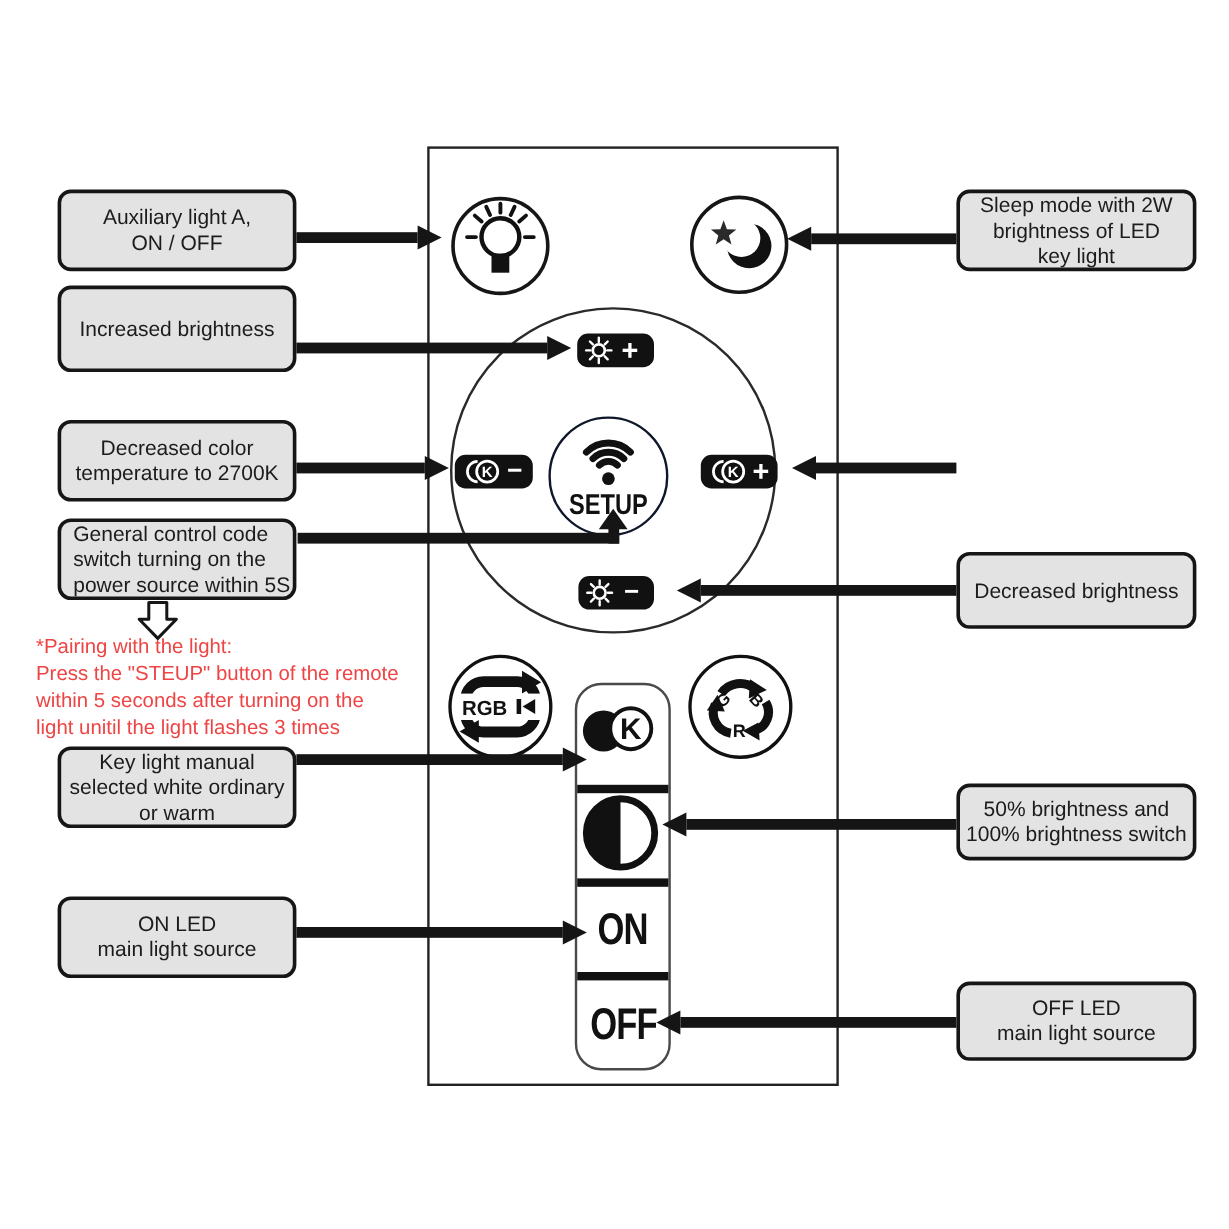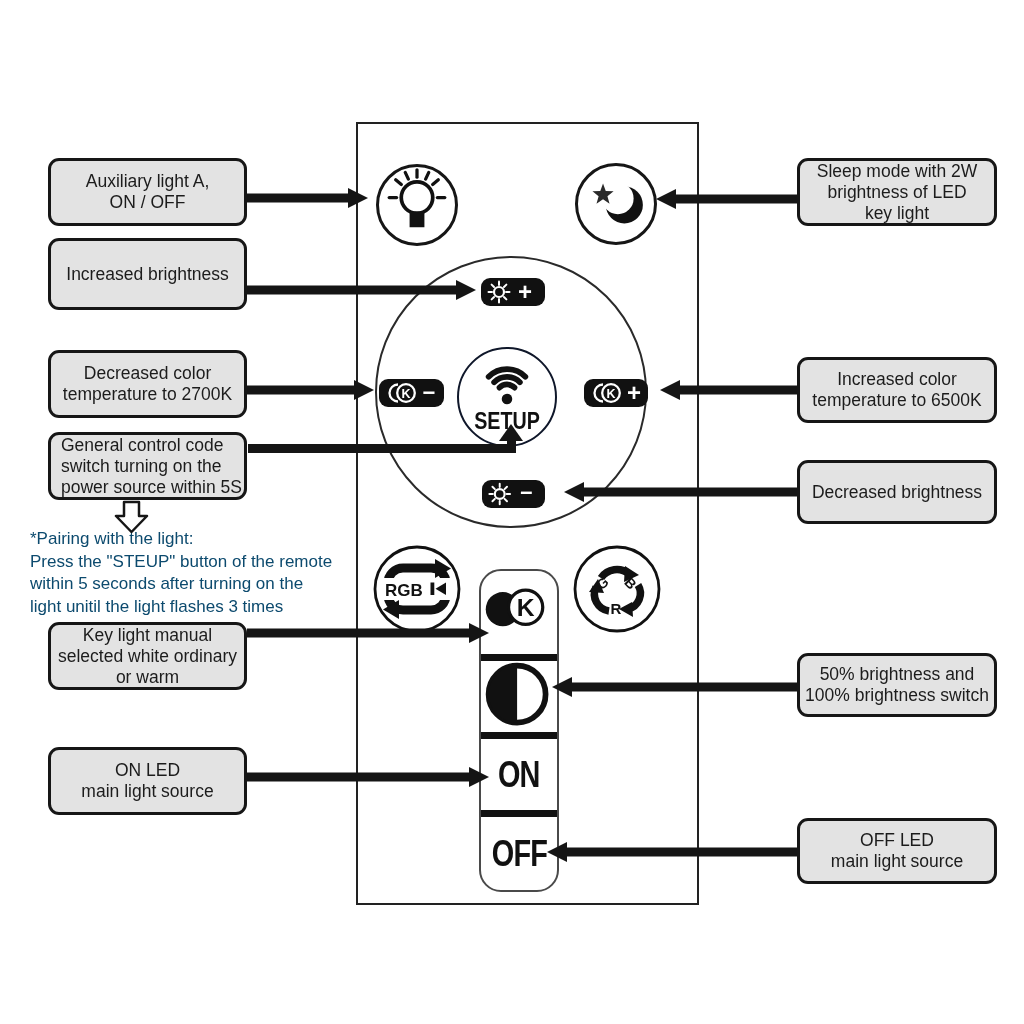--- a/index.html
+++ b/index.html
@@ -6,21 +6,21 @@
   #canvas{position:relative;width:1024px;height:1024px;background:#ffffff;
           font-family:"Liberation Sans",sans-serif;color:#1c1c1c;overflow:hidden;}
   .label-box{position:absolute;left:48px;width:199px;background:#e3e3e3;
              border:3px solid #161616;border-radius:11px;display:flex;
              align-items:center;justify-content:center;text-align:center;
              font-size:17.5px;line-height:21px;box-sizing:border-box;}
   .label-box span{white-space:pre-line;}
   .label-box.right{left:797px;width:200px;}
   .label-box.align-left{justify-content:flex-start;text-align:left;padding-left:10px;}
   #pairing-note{position:absolute;left:30px;top:528px;width:335px;
-                font-size:17px;line-height:22.5px;white-space:pre-line;color:#0c4a6e;}
+                font-size:17px;line-height:22.5px;white-space:pre-line;color:#ef4444;}
   
   #remote{position:absolute;left:356px;top:122px;width:343px;height:783px;
           border:2px solid #222;box-sizing:border-box;background:#fff;}
   .circle-btn{position:absolute;border:3px solid #161616;border-radius:50%;
               background:#fff;box-sizing:border-box;}
   #dial-ring{position:absolute;left:17px;top:132px;width:272px;height:272px;
              border:2px solid #2a2a2a;border-radius:50%;box-sizing:border-box;}
   #setup-button{position:absolute;left:99px;top:223px;width:100px;height:100px;
                 border:2px solid #0f172a;border-radius:50%;background:#fff;box-sizing:border-box;}
   #setup-label{position:absolute;left:0;top:58px;width:100%;text-align:center;
@@ -68,24 +68,20 @@
   <div id="pairing-note">*Pairing with the light:
 Press the "STEUP" button of the remote
 within 5 seconds after turning on the
 light unitil the light flashes 3 times</div>
 
   <div class="label-box right" style="top:158px;height:68px;">
       <span>Sleep mode with 2W
 brightness of LED
 key light</span>
     </div>
-  <div class="label-box right" style="top:357px;height:66px;">
-      <span>Increased color
-temperature to 6500K</span>
-    </div>
   <div class="label-box right" style="top:460px;height:64px;">
       <span>Decreased brightness</span>
     </div>
   <div class="label-box right" style="top:653px;height:64px;">
       <span>50% brightness and
 100% brightness switch</span>
     </div>
   <div class="label-box right" style="top:818px;height:66px;">
       <span>OFF LED
 main light source</span>

